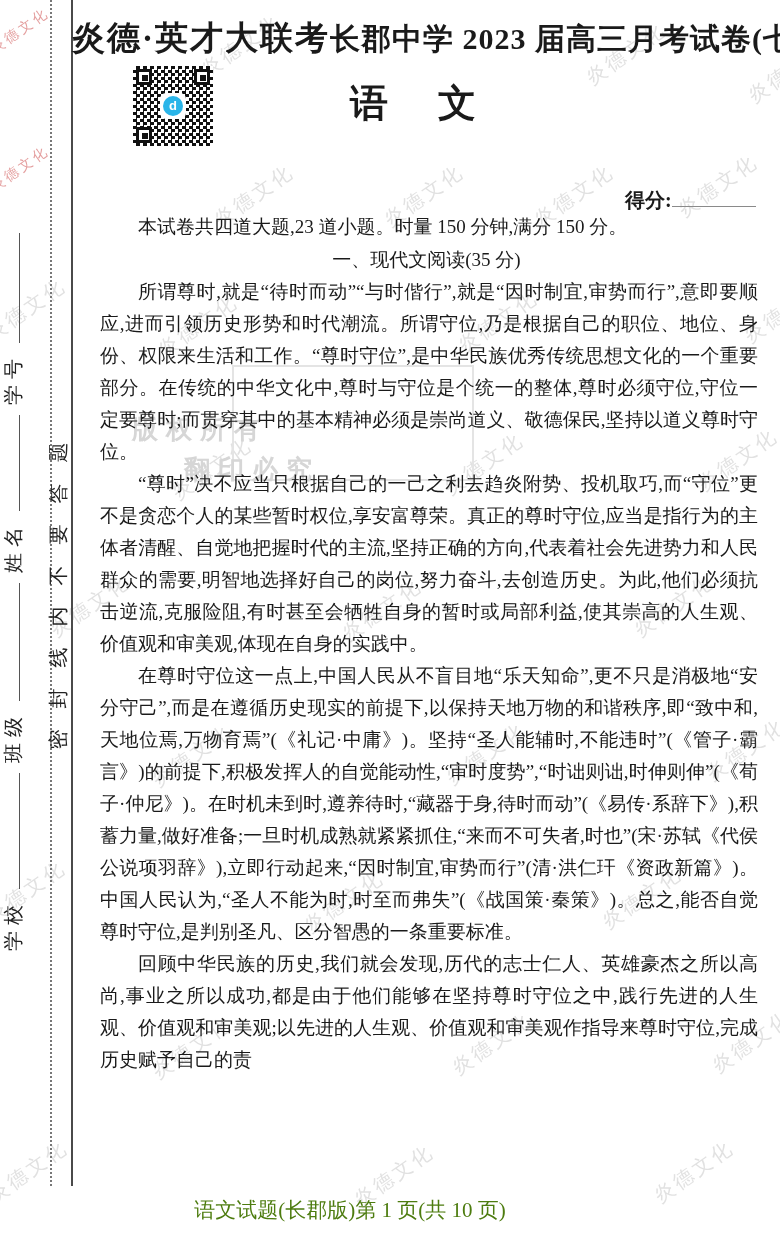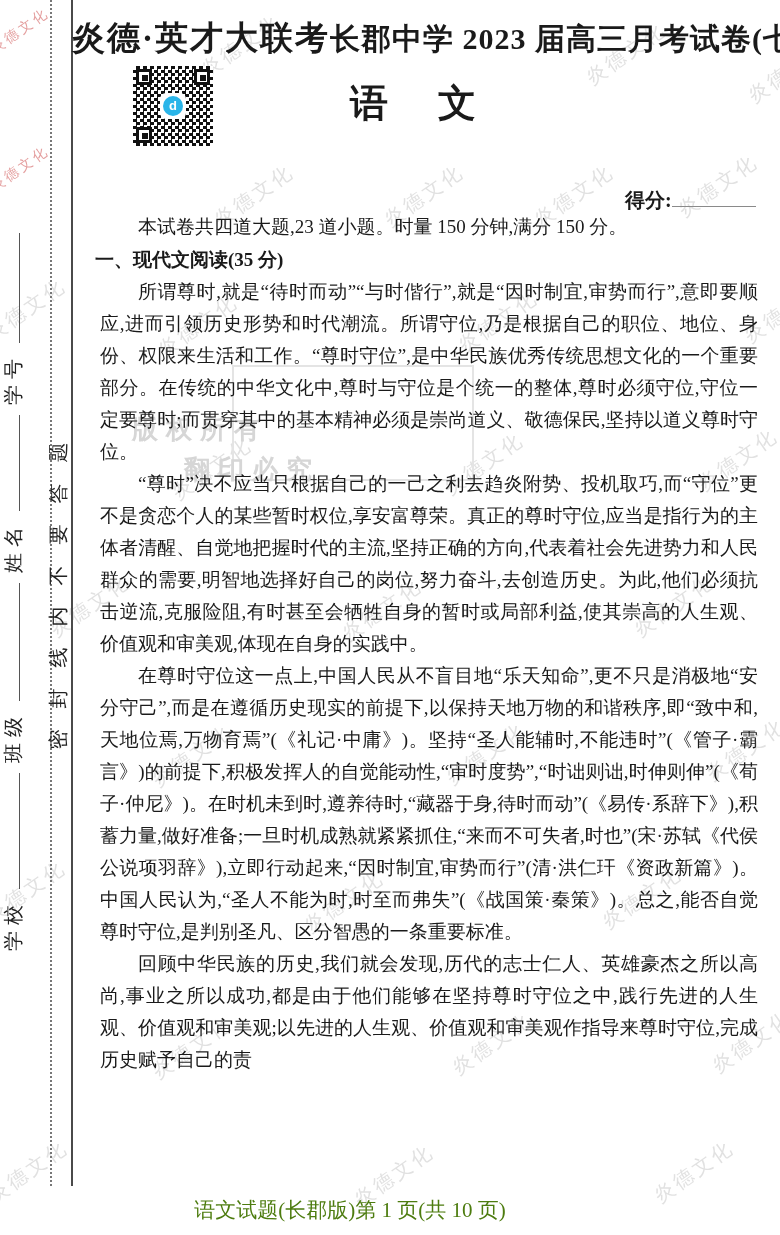--- a/index.html
+++ b/index.html
@@ -77,21 +77,21 @@
   
   .score{position:absolute;left:625px;top:186px;font-size:20px;font-weight:bold;white-space:nowrap;}
   .score .blank{display:inline-block;width:84px;border-bottom:1.5px solid #8a8a8a;height:20px;vertical-align:baseline;}
   
   .content{
     position:absolute;left:100px;top:210px;width:658px;
     font-size:19px;line-height:33px;
   }
   .content p{margin:0;}
   .intro{text-indent:2em;}
-  .h1{font-weight:bold;margin-left:-5px !important;}
+  .h1{font-weight:normal;margin-left:-5px !important;text-align:center;}
   .h2{padding-left:28px;}
   .h2 .b{font-weight:bold;}
   .prompt{padding-left:28px;}
   .material-label{padding-left:28px;font-weight:bold;}
   .para{
     text-align:justify;text-indent:2em;line-height:32px;
   }
   
   .footer{
     position:absolute;left:0;top:1196px;width:700px;text-align:center;

